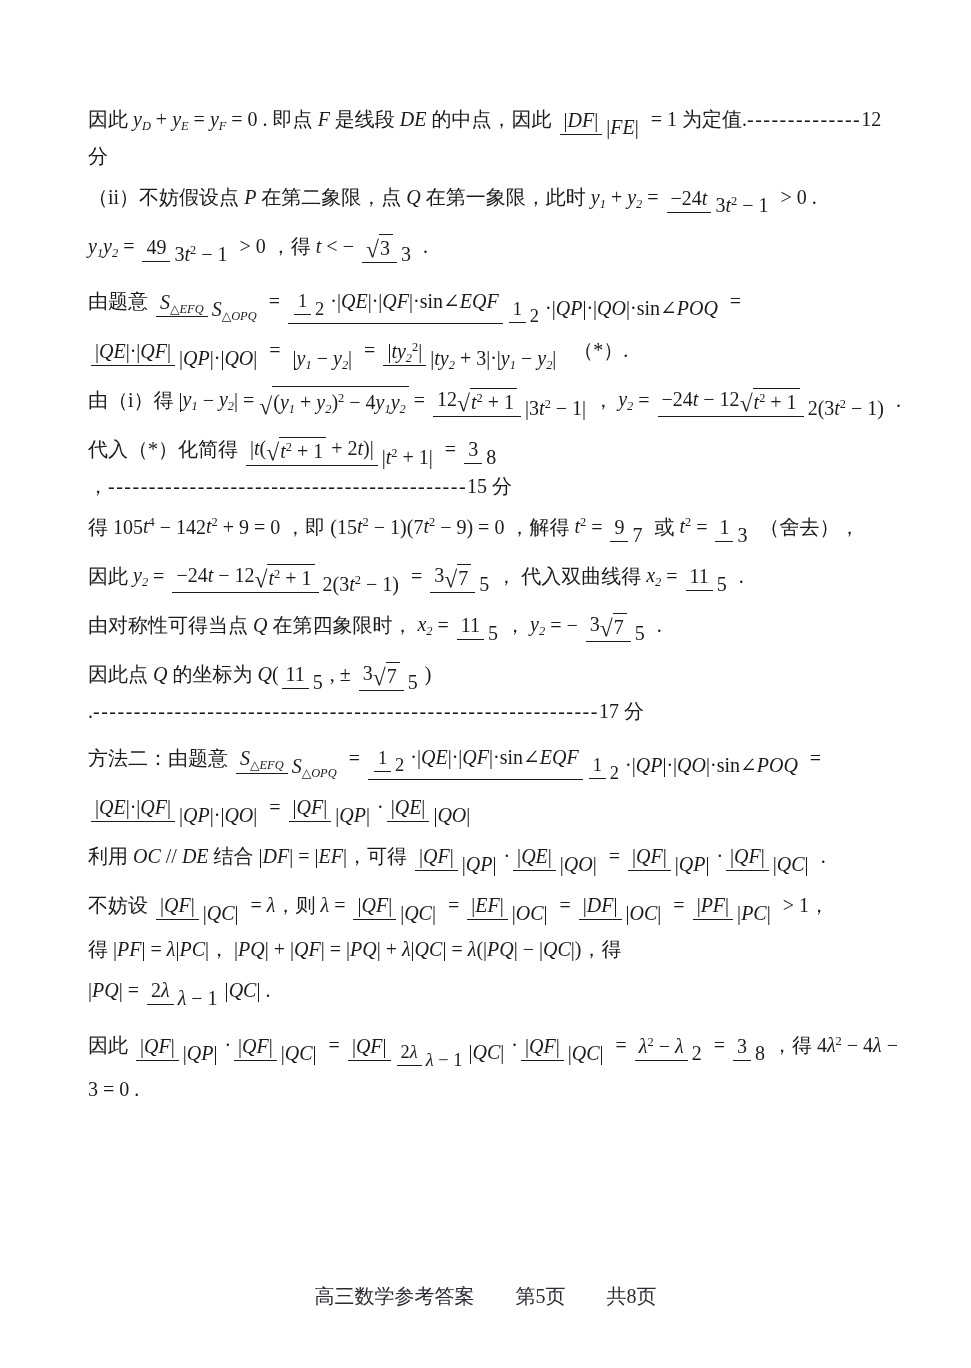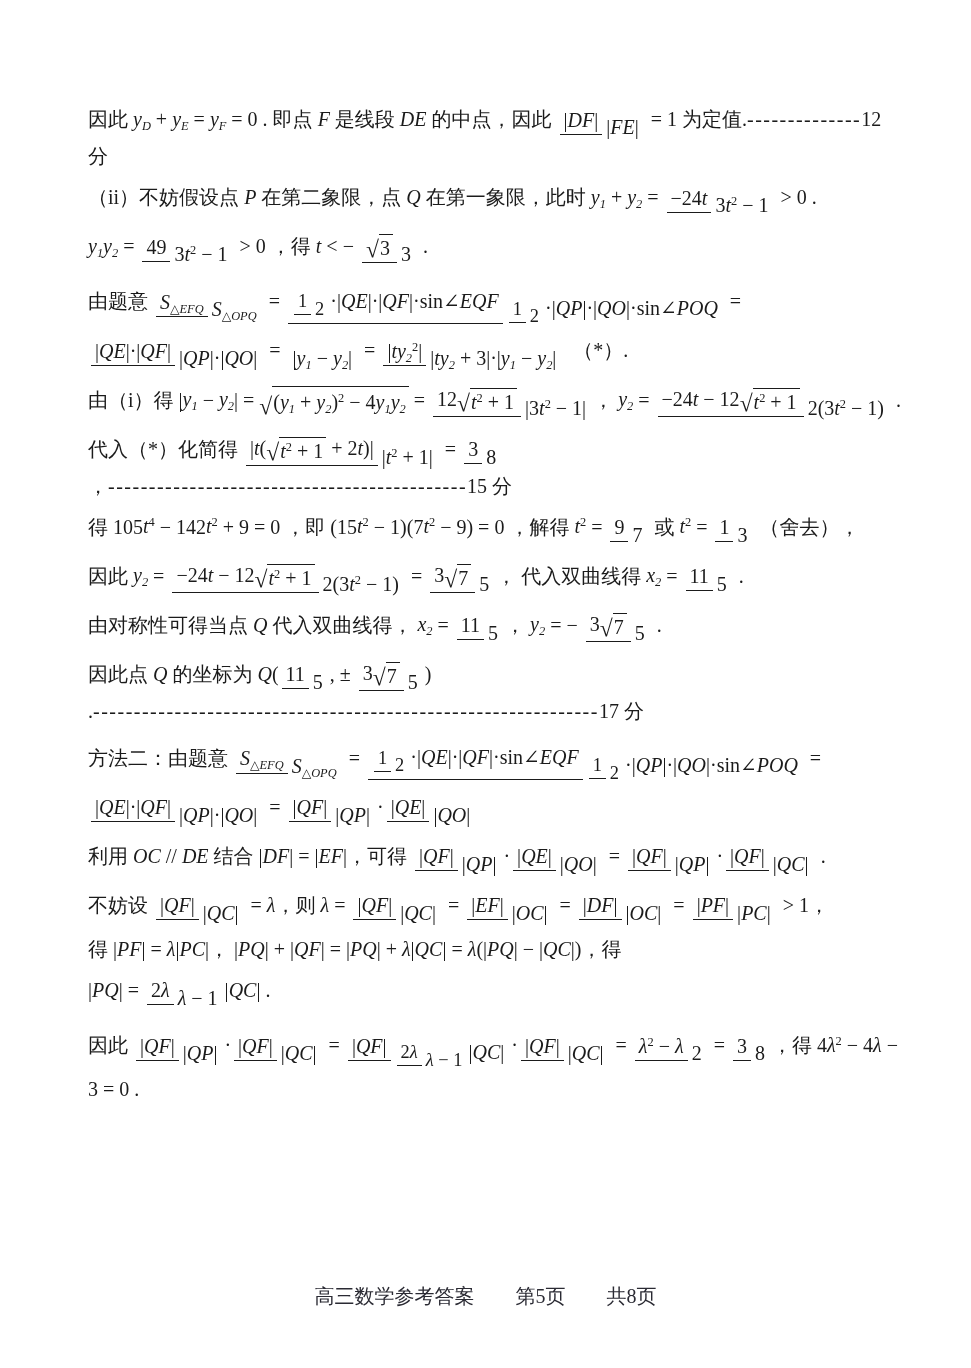--- a/index.html
+++ b/index.html
@@ -128,21 +128,21 @@
         </span><span class="tx"> = </span><span class="frac">
           <span class="num"><span class="tx">3</span><span class="sqrt">
               <span class="rsign">√</span>
               <span class="rad"><span class="tx">7</span></span>
             </span></span>
           <span class="den"><span class="tx">5</span></span>
         </span><span class="tx">， 代入双曲线得 </span><span><span class="it">x</span><sub class="it">2</sub></span><span class="tx"> = </span><span class="frac">
           <span class="num"><span class="tx">11</span></span>
           <span class="den"><span class="tx">5</span></span>
         </span><span class="tx"> .</span></div>
-      <div class="line"><span class="tx">由对称性可得当点 </span><span><span class="it">Q</span></span><span class="tx"> 代入双曲线得， </span><span><span class="it">x</span><sub class="it">2</sub></span><span class="tx"> = </span><span class="frac">
+      <div class="line"><span class="tx">由对称性可得当点 </span><span><span class="it">Q</span></span><span class="tx"> 在第四象限时， </span><span><span class="it">x</span><sub class="it">2</sub></span><span class="tx"> = </span><span class="frac">
           <span class="num"><span class="tx">11</span></span>
           <span class="den"><span class="tx">5</span></span>
         </span><span class="tx">， </span><span><span class="it">y</span><sub class="it">2</sub></span><span class="tx"> = − </span><span class="frac">
           <span class="num"><span class="tx">3</span><span class="sqrt">
               <span class="rsign">√</span>
               <span class="rad"><span class="tx">7</span></span>
             </span></span>
           <span class="den"><span class="tx">5</span></span>
         </span><span class="tx"> .</span></div>
       <div class="line"><span class="tx">因此点 </span><span><span class="it">Q</span></span><span class="tx"> 的坐标为 </span><span><span class="it">Q</span></span><span class="tx">(</span><span class="frac">

